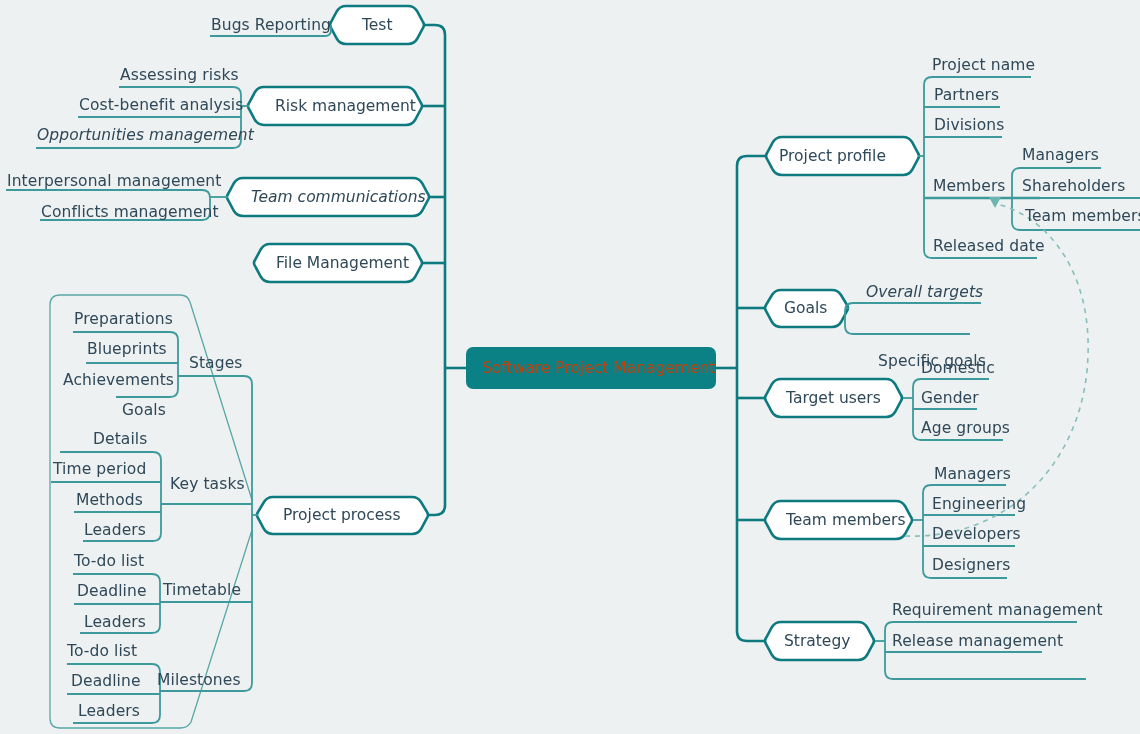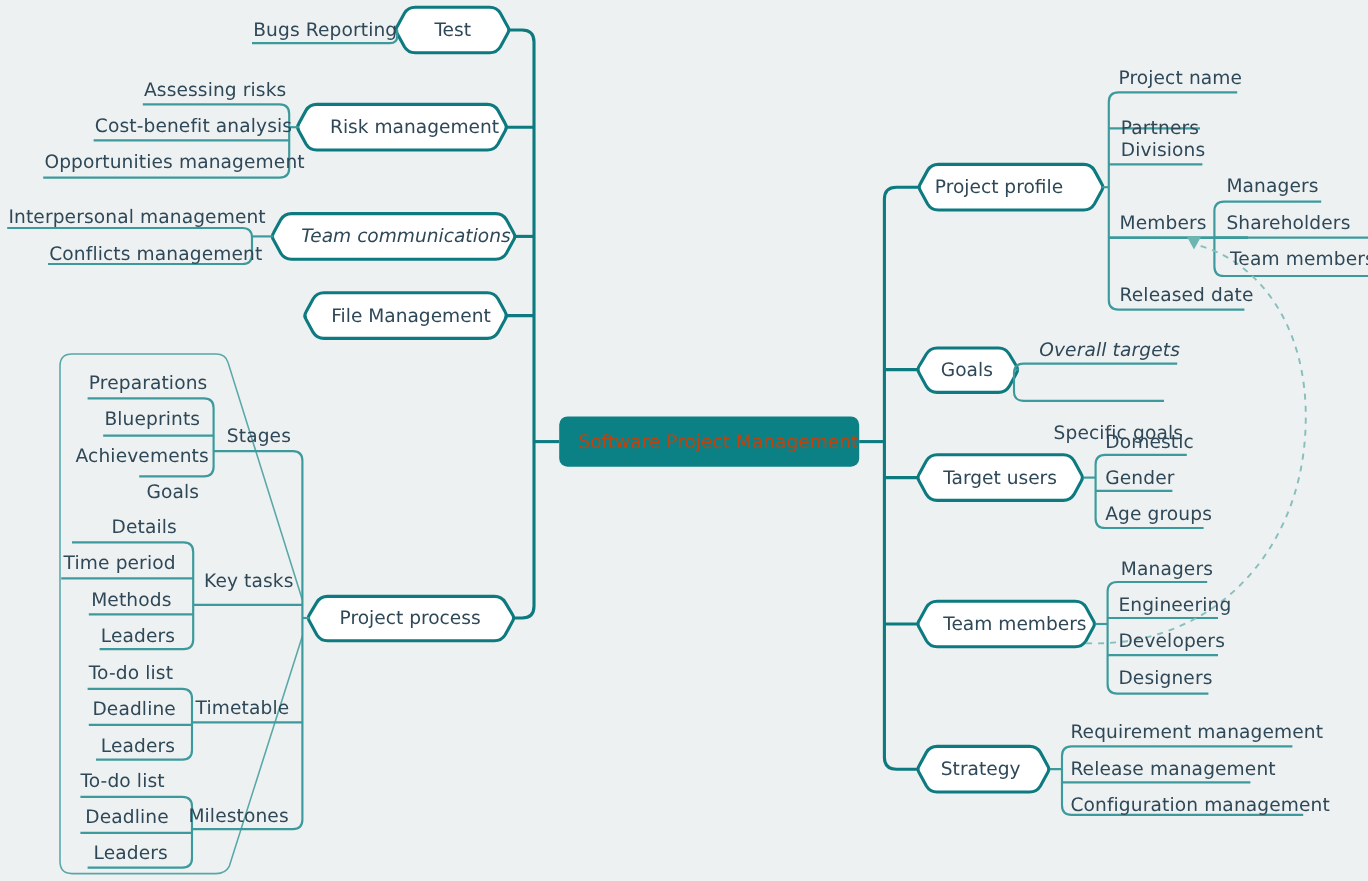--- a/index.html
+++ b/index.html
@@ -144,21 +144,21 @@
   </svg>
 
   <div class="center-txt" style="left:482px;top:361px;">Software Project Management</div>
 
   <div class="node-txt" style="left:362px;top:18px;">Test</div>
   <div class="lbl" style="left:211px;top:18px;">Bugs Reporting</div>
 
   <div class="node-txt" style="left:275px;top:99px;">Risk management</div>
   <div class="lbl" style="left:120px;top:68px;">Assessing risks</div>
   <div class="lbl" style="left:79px;top:98px;">Cost-benefit analysis</div>
-  <div class="lbl" style="left:37px;top:128px;">Opportunities management</div>
+  <div class="lbl" style="left:37px;top:128px;font-style:italic;">Opportunities management</div>
 
   <div class="node-txt" style="left:251px;top:190px;font-style:italic;">Team communications</div>
   <div class="lbl" style="left:7px;top:174px;">Interpersonal management</div>
   <div class="lbl" style="left:41px;top:205px;">Conflicts management</div>
 
   <div class="node-txt" style="left:276px;top:256px;">File Management</div>
 
   <div class="node-txt" style="left:283px;top:508px;">Project process</div>
 
   <div class="lbl" style="left:189px;top:356px;">Stages</div>
@@ -178,21 +178,21 @@
   <div class="lbl" style="left:77px;top:584px;">Deadline</div>
   <div class="lbl" style="left:84px;top:615px;">Leaders</div>
 
   <div class="lbl" style="left:157px;top:673px;">Milestones</div>
   <div class="lbl" style="left:67px;top:644px;">To-do list</div>
   <div class="lbl" style="left:71px;top:674px;">Deadline</div>
   <div class="lbl" style="left:78px;top:704px;">Leaders</div>
 
   <div class="node-txt" style="left:779px;top:149px;">Project profile</div>
   <div class="lbl" style="left:932px;top:58px;">Project name</div>
-  <div class="lbl" style="left:934px;top:88px;margin-top:12px;">Partners</div>
+  <div class="lbl" style="left:934px;top:88px;">Partners</div>
   <div class="lbl" style="left:934px;top:118px;">Divisions</div>
   <div class="lbl" style="left:933px;top:179px;">Members</div>
   <div class="lbl" style="left:933px;top:239px;">Released date</div>
   <div class="lbl" style="left:1022px;top:148px;">Managers</div>
   <div class="lbl" style="left:1022px;top:179px;">Shareholders</div>
   <div class="lbl" style="left:1025px;top:209px;">Team members</div>
 
   <div class="node-txt" style="left:784px;top:301px;">Goals</div>
   <div class="lbl" style="left:866px;top:285px;font-style:italic;">Overall targets</div>
   <div class="lbl" style="left:878px;top:315px;margin-top:39px;">Specific goals</div>
@@ -204,15 +204,14 @@
 
   <div class="node-txt" style="left:786px;top:513px;">Team members</div>
   <div class="lbl" style="left:934px;top:467px;">Managers</div>
   <div class="lbl" style="left:932px;top:497px;">Engineering</div>
   <div class="lbl" style="left:932px;top:527px;">Developers</div>
   <div class="lbl" style="left:932px;top:558px;">Designers</div>
 
   <div class="node-txt" style="left:784px;top:634px;">Strategy</div>
   <div class="lbl" style="left:892px;top:603px;">Requirement management</div>
   <div class="lbl" style="left:892px;top:634px;">Release management</div>
-  <div class="lbl" style="left:892px;top:664px;">Configuration management</div>
 
 </div>
 
 </body></html>

